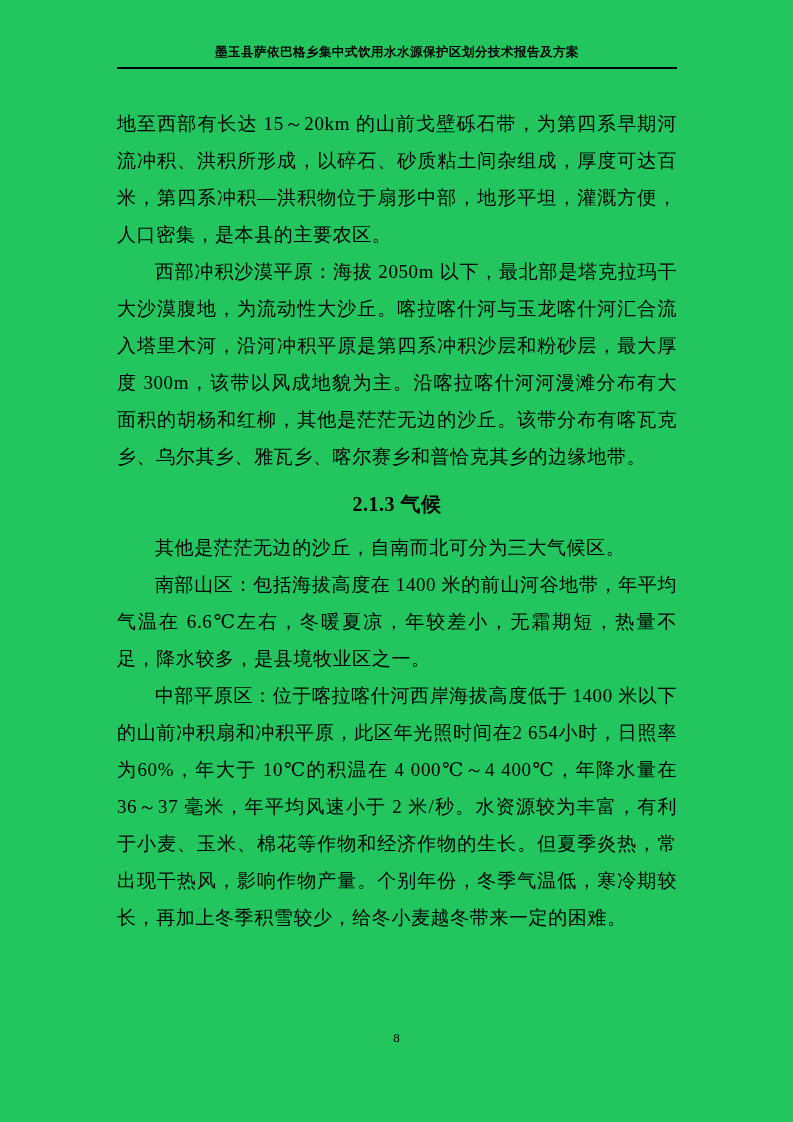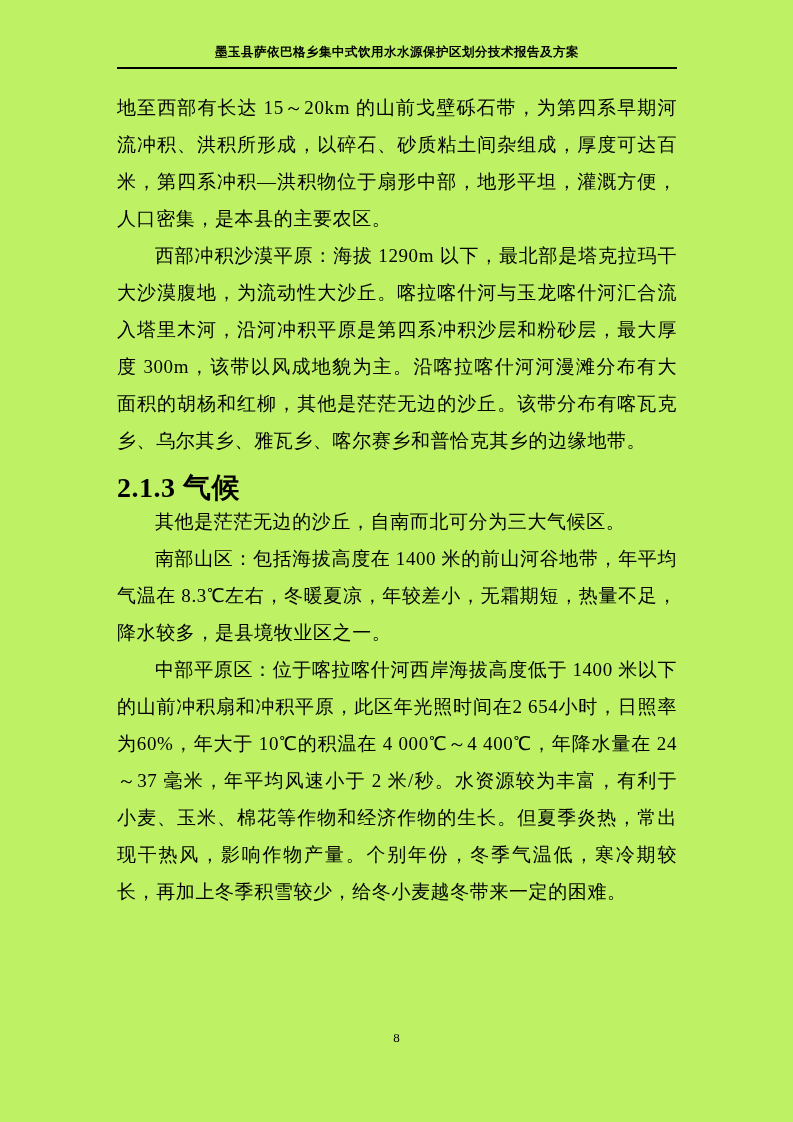--- a/index.html
+++ b/index.html
@@ -2,63 +2,63 @@
 <html><head>
 <meta charset="utf-8">
 <style>
   * { margin: 0; padding: 0; box-sizing: border-box; }
   html, body { background: #9a9a9a; }
   .page {
     position: relative;
     width: 793px;
     height: 1122px;
     margin: 0 auto;
-    background: #bef264;
+    background: #22c55e;
     font-family: "Liberation Serif", "DejaVu Serif", serif;
     color: #000000;
     overflow: hidden;
   }
   .page-header {
     position: absolute;
     left: 117px;
     top: 44px;
     width: 560px;
     text-align: center;
     font-size: 12.5px;
     font-weight: 600;
     letter-spacing: 0.5px;
     padding-bottom: 7px;
     border-bottom: 2px solid #000000;
     line-height: 16px;
   }
   .page-body {
     position: absolute;
     left: 117px;
-    top: 89px;
+    top: 105px;
     width: 560px;
     font-size: 19px;
     line-height: 37px;
     text-align: justify;
     text-justify: inter-character;
     letter-spacing: 0.6px;
-    font-family: Liberation Serif, serif;
   }
   .page-body p {
     text-indent: 2em;
     margin: 0;
   }
   .page-body p.no-indent {
     text-indent: 0;
   }
   .section-heading {
-    font-size: 28px;
+    font-size: 20px;
     font-weight: bold;
     line-height: 30px;
     margin-top: 14px;
-    text-align: left;
+    margin-bottom: 10px;
+    text-align: center;
     letter-spacing: 0.5px;
   }
   .page-footer {
     position: absolute;
     left: 0;
     top: 1030px;
     width: 100%;
     text-align: center;
     font-size: 13px;
     line-height: 16px;
@@ -68,24 +68,24 @@
 <body>
 
 <div class="page">
 
   <div class="page-header">
     <span>墨玉县萨依巴格乡集中式饮用水水源保护区划分技术报告及方案</span>
   </div>
 
   <div class="page-body">
     <p class="no-indent">地至西部有长达 15～20km 的山前戈壁砾石带，为第四系早期河流冲积、洪积所形成，以碎石、砂质粘土间杂组成，厚度可达百米，第四系冲积—洪积物位于扇形中部，地形平坦，灌溉方便，人口密集，是本县的主要农区。</p>
-    <p>西部冲积沙漠平原：海拔 1290m 以下，最北部是塔克拉玛干大沙漠腹地，为流动性大沙丘。喀拉喀什河与玉龙喀什河汇合流入塔里木河，沿河冲积平原是第四系冲积沙层和粉砂层，最大厚度 300m，该带以风成地貌为主。沿喀拉喀什河河漫滩分布有大面积的胡杨和红柳，其他是茫茫无边的沙丘。该带分布有喀瓦克乡、乌尔其乡、雅瓦乡、喀尔赛乡和普恰克其乡的边缘地带。</p>
+    <p>西部冲积沙漠平原：海拔 2050m 以下，最北部是塔克拉玛干大沙漠腹地，为流动性大沙丘。喀拉喀什河与玉龙喀什河汇合流入塔里木河，沿河冲积平原是第四系冲积沙层和粉砂层，最大厚度 300m，该带以风成地貌为主。沿喀拉喀什河河漫滩分布有大面积的胡杨和红柳，其他是茫茫无边的沙丘。该带分布有喀瓦克乡、乌尔其乡、雅瓦乡、喀尔赛乡和普恰克其乡的边缘地带。</p>
     <h2 class="section-heading">2.1.3 气候</h2>
     <p>其他是茫茫无边的沙丘，自南而北可分为三大气候区。</p>
-    <p>南部山区：包括海拔高度在 1400 米的前山河谷地带，年平均气温在 8.3℃左右，冬暖夏凉，年较差小，无霜期短，热量不足，降水较多，是县境牧业区之一。</p>
-    <p>中部平原区：位于喀拉喀什河西岸海拔高度低于 1400 米以下的山前冲积扇和冲积平原，此区年光照时间在2 654小时，日照率为60%，年大于 10℃的积温在 4 000℃～4 400℃，年降水量在 24～37 毫米，年平均风速小于 2 米/秒。水资源较为丰富，有利于小麦、玉米、棉花等作物和经济作物的生长。但夏季炎热，常出现干热风，影响作物产量。个别年份，冬季气温低，寒冷期较长，再加上冬季积雪较少，给冬小麦越冬带来一定的困难。</p>
+    <p>南部山区：包括海拔高度在 1400 米的前山河谷地带，年平均气温在 6.6℃左右，冬暖夏凉，年较差小，无霜期短，热量不足，降水较多，是县境牧业区之一。</p>
+    <p>中部平原区：位于喀拉喀什河西岸海拔高度低于 1400 米以下的山前冲积扇和冲积平原，此区年光照时间在2 654小时，日照率为60%，年大于 10℃的积温在 4 000℃～4 400℃，年降水量在 36～37 毫米，年平均风速小于 2 米/秒。水资源较为丰富，有利于小麦、玉米、棉花等作物和经济作物的生长。但夏季炎热，常出现干热风，影响作物产量。个别年份，冬季气温低，寒冷期较长，再加上冬季积雪较少，给冬小麦越冬带来一定的困难。</p>
   </div>
 
   <div class="page-footer">
     <span>8</span>
   </div>
 
 </div>
 
 </body></html>

